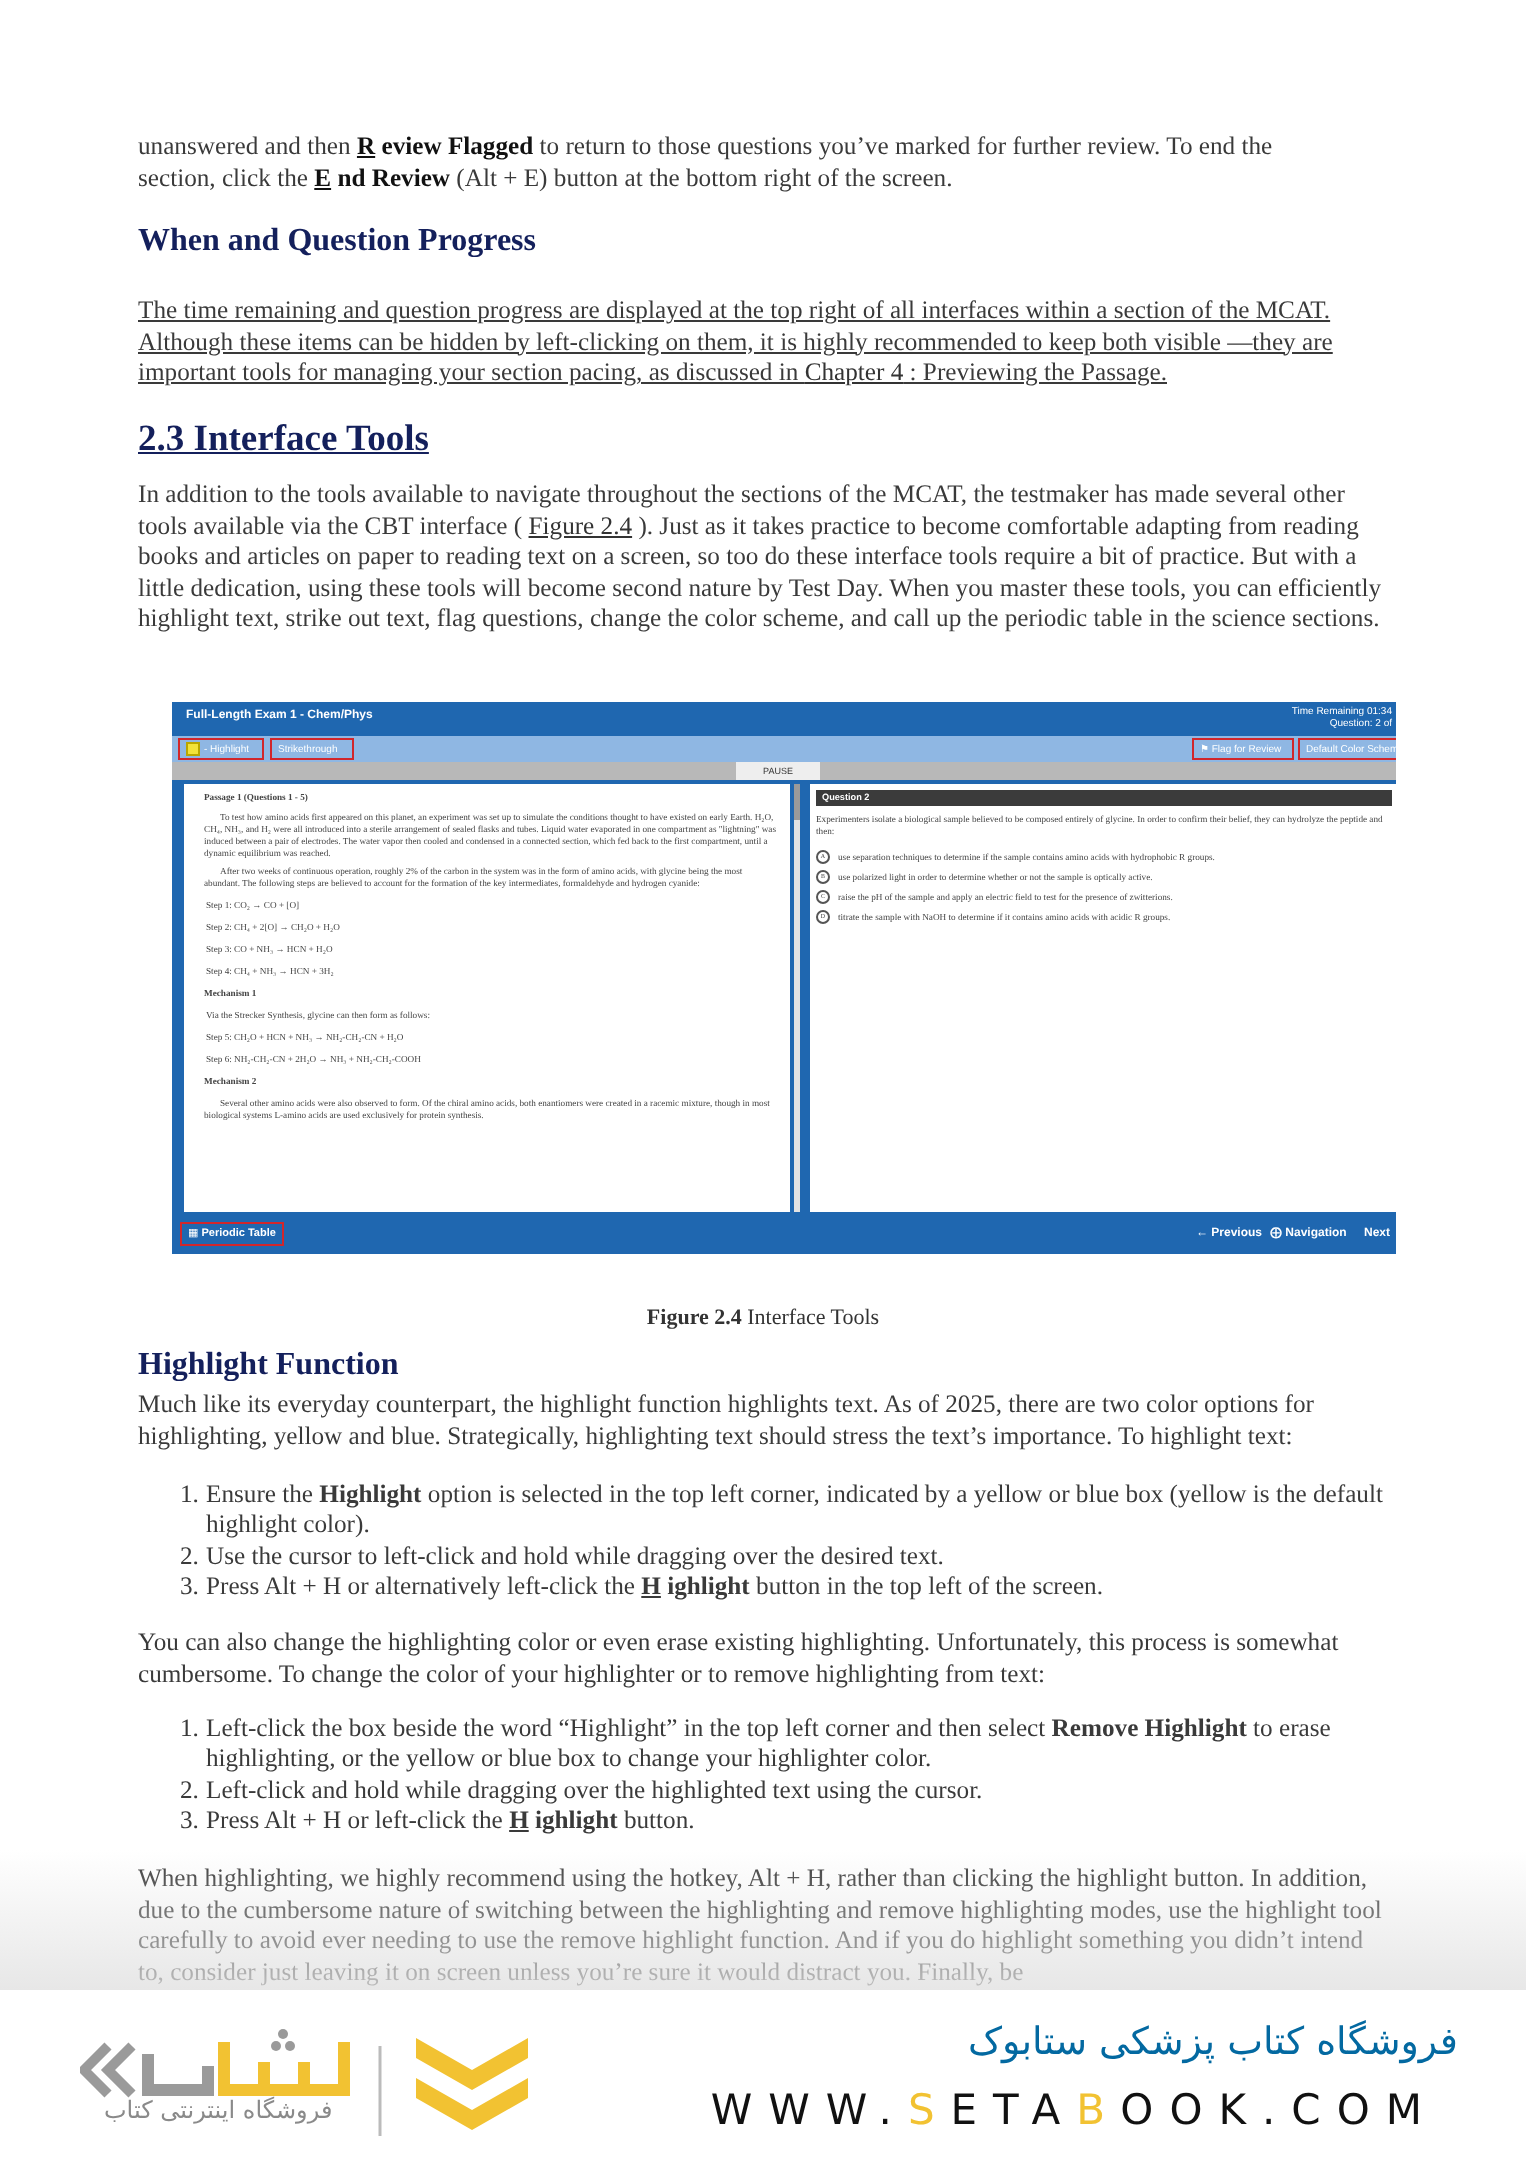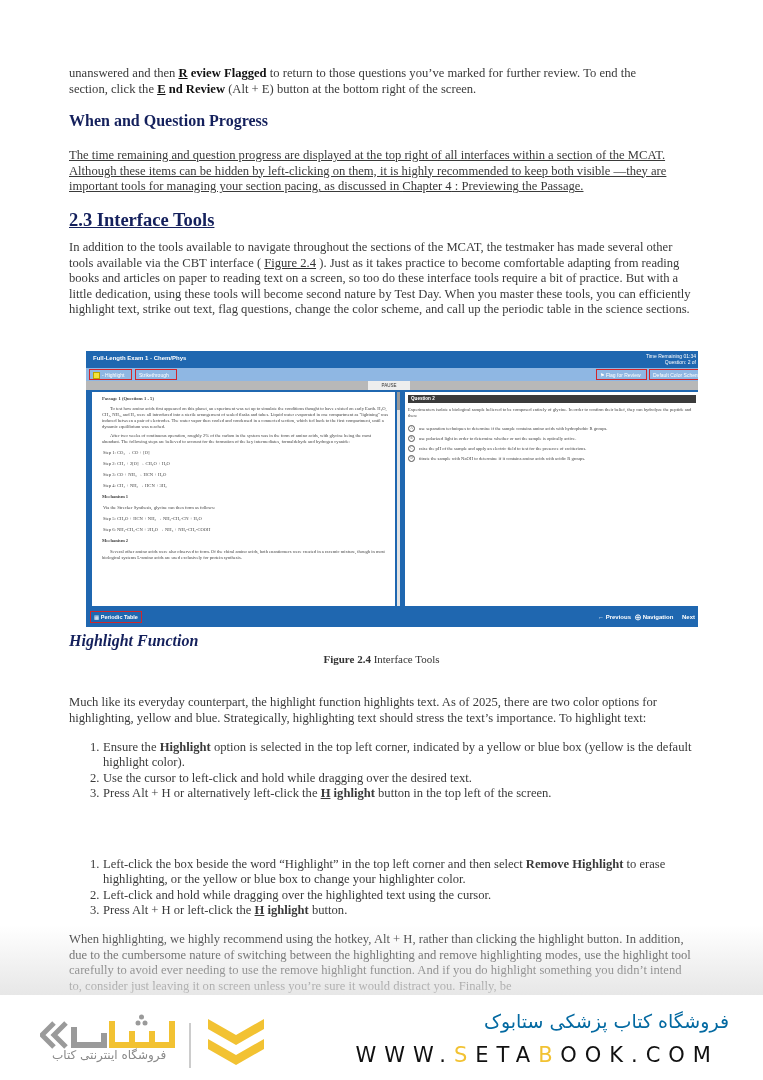--- a/index.html
+++ b/index.html
@@ -146,29 +146,30 @@
       <div class="navbtn" style="left:512px;"><span>←</span> <span>Previous</span></div>
       <div class="navbtn" style="left:549px;"><span>⨁</span> <span>Navigation</span></div>
       <div class="navbtn" style="left:596px;">Next</div>
     </div>
   </div>
 
   <div class="caption" style="top:653px;">
     <b>Figure 2.4</b><span> Interface Tools</span>
   </div>
 
-  <h3 class="sub" style="top:632px;font-style:italic;">Highlight Function</h3>
+  <h3 class="sub" style="top:674px;">Highlight Function</h3>
   <div class="txt" style="top:695px;">Much like its everyday counterpart, the highlight function highlights text. As of 2025, there are two color options for highlighting, yellow and blue. Strategically, highlighting text should stress the text’s importance. To highlight text:</div>
 
   <ol class="list" style="top:740px;">
     <li><span class="num">1.</span><span>Ensure the </span><b>Highlight</b><span> option is selected in the top left corner, indicated by a yellow or blue box (yellow is the default highlight color).</span></li>
     <li><span class="num">2.</span><span>Use the cursor to left-click and hold while dragging over the desired text.</span></li>
     <li><span class="num">3.</span><span>Press Alt + H or alternatively left-click the </span><b class="u">H</b><b> ighlight</b><span> button in the top left of the screen.</span></li>
   </ol>
 
+  <div class="txt" style="top:814px;">You can also change the highlighting color or even erase existing highlighting. Unfortunately, this process is somewhat cumbersome. To change the color of your highlighter or to remove highlighting from text:</div>
 
   <ol class="list" style="top:857px;">
     <li><span class="num">1.</span><span>Left-click the box beside the word “Highlight” in the top left corner and then select </span><b>Remove Highlight</b><span> to erase highlighting, or the yellow or blue box to change your highlighter color.</span></li>
     <li><span class="num">2.</span><span>Left-click and hold while dragging over the highlighted text using the cursor.</span></li>
     <li><span class="num">3.</span><span>Press Alt + H or left-click the </span><b class="u">H</b><b> ighlight</b><span> button.</span></li>
   </ol>
 
   <div class="txt" style="top:932px;">When highlighting, we highly recommend using the hotkey, Alt + H, rather than clicking the highlight button. In addition, due to the cumbersome nature of switching between the highlighting and remove highlighting modes, use the highlight tool carefully to avoid ever needing to use the remove highlight function. And if you do highlight something you didn’t intend to, consider just leaving it on screen unless you’re sure it would distract you. Finally, be</div>
 
   <div class="fade"></div>

